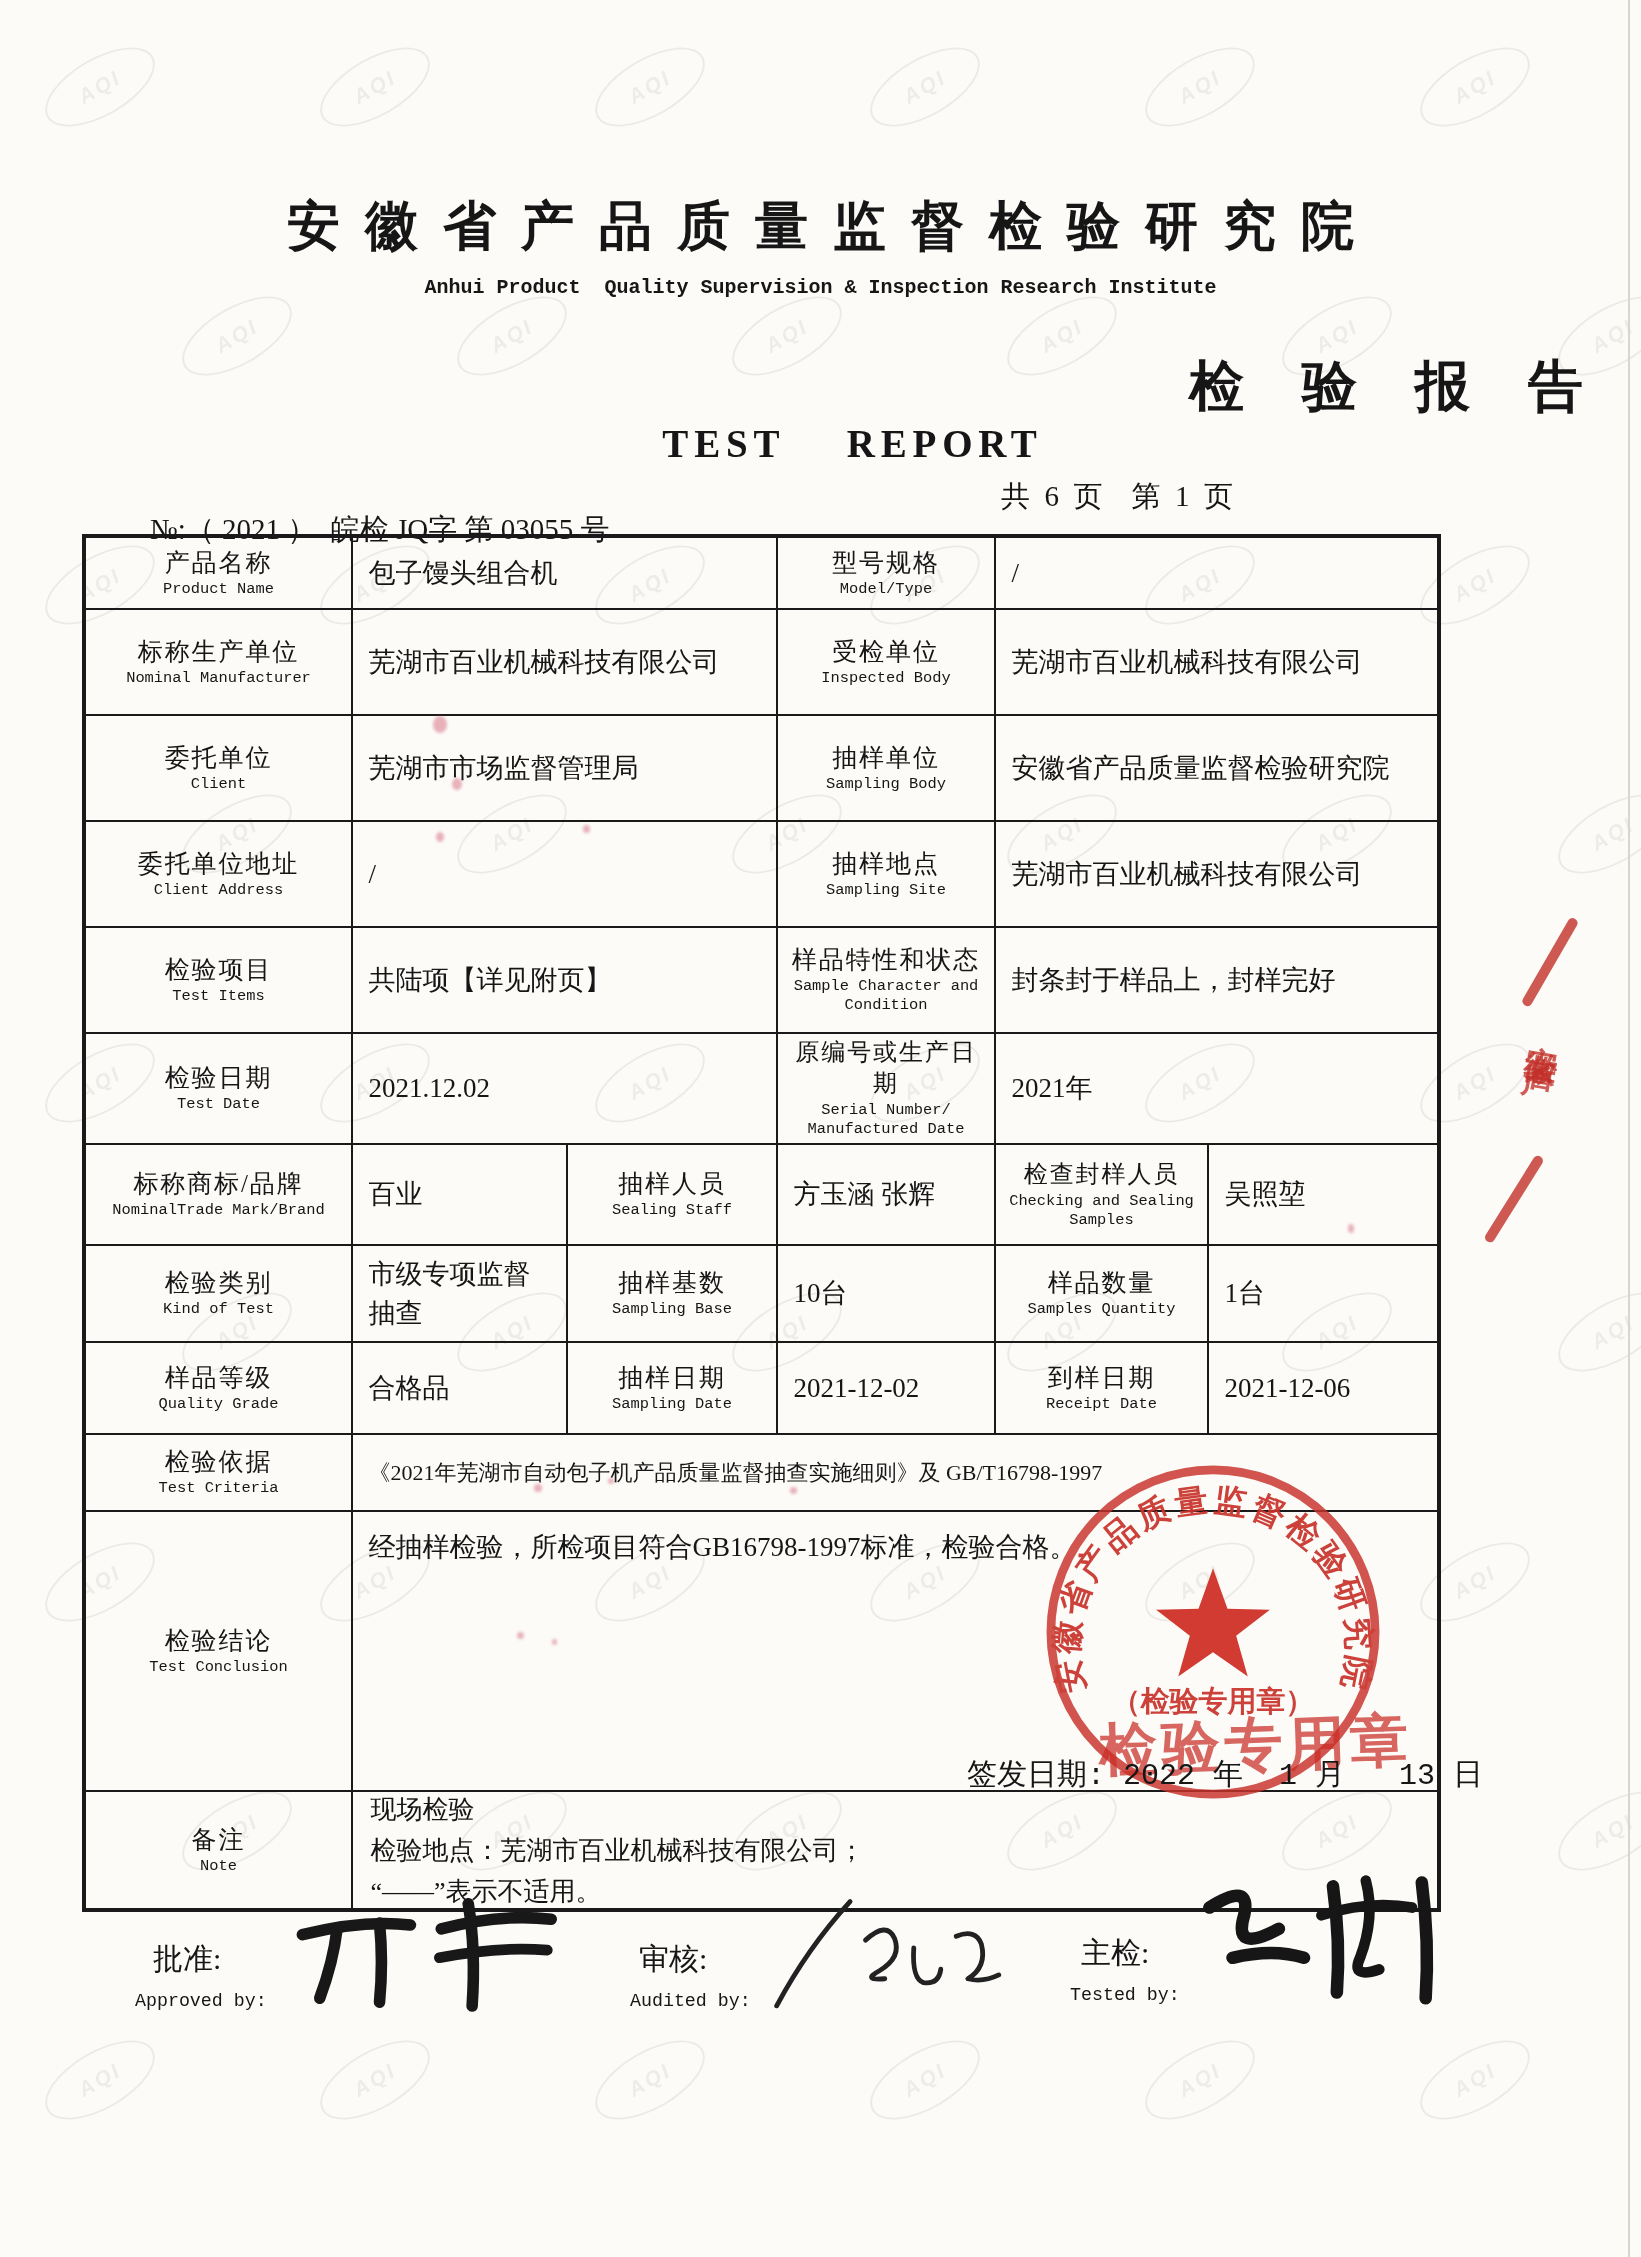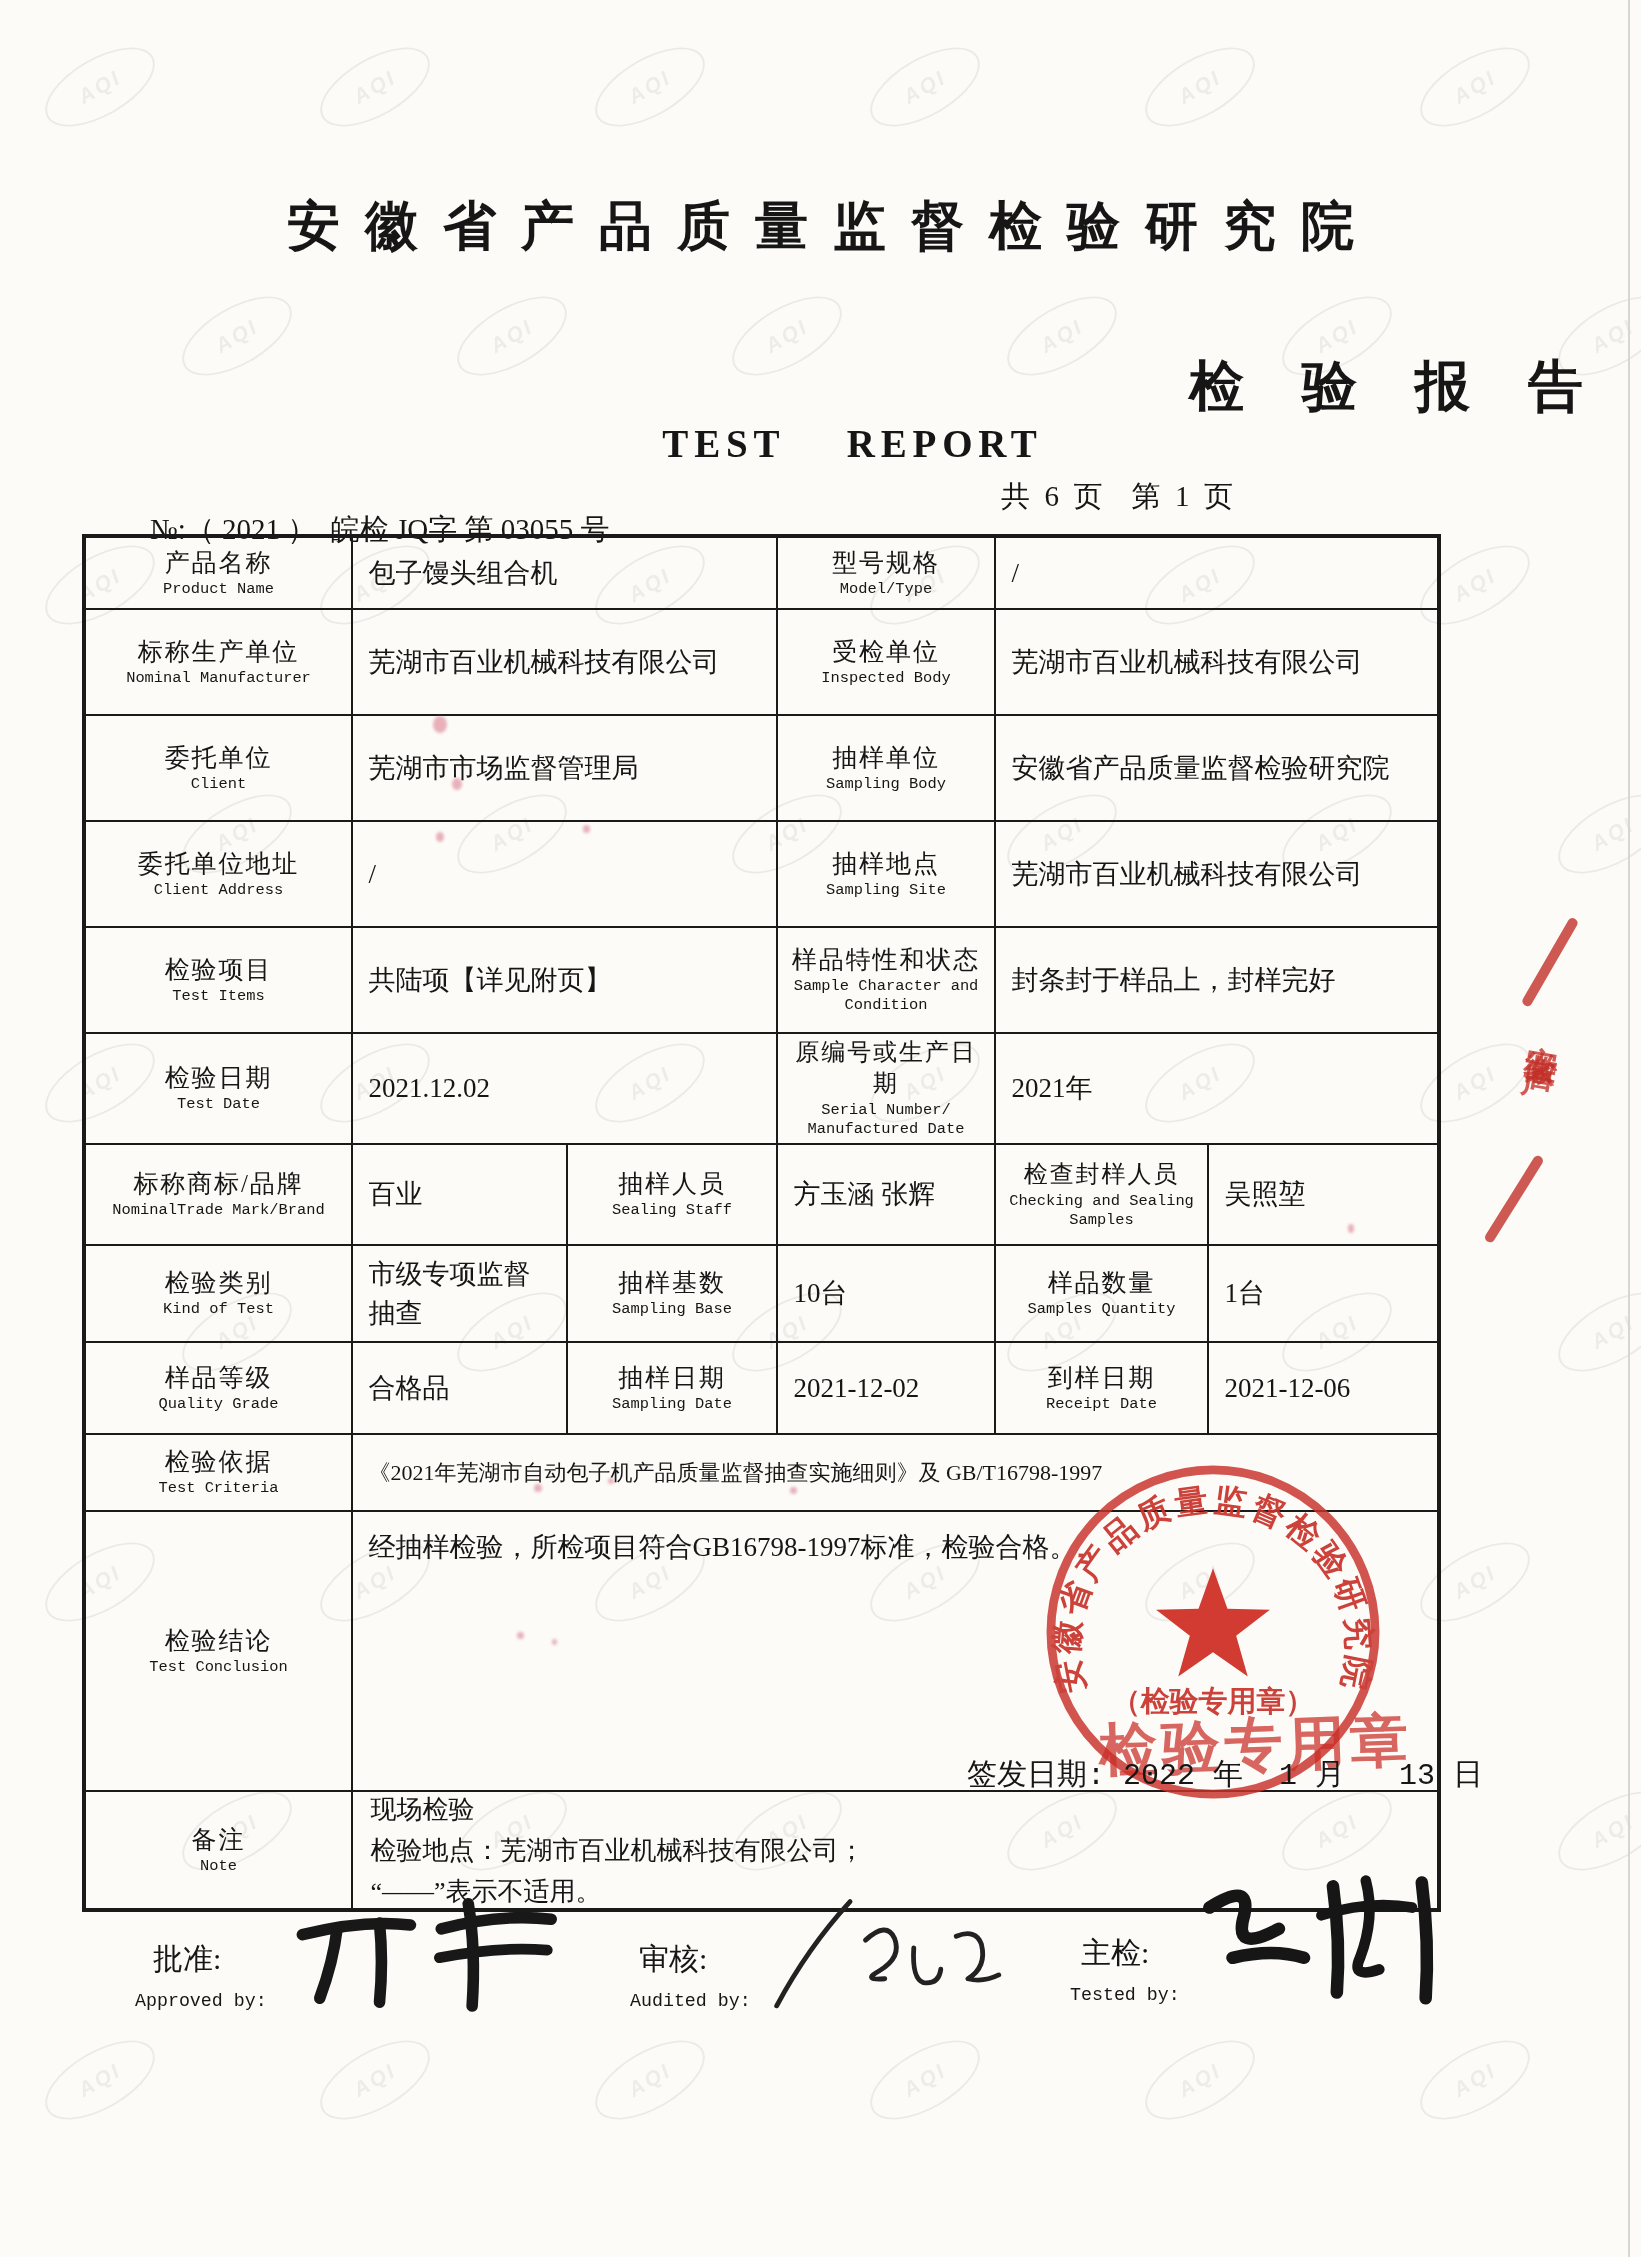--- a/index.html
+++ b/index.html
@@ -114,20 +114,21 @@
       <div class="wm" style="left: 39px; top: 2051px;">AQI</div>
       <div class="wm" style="left: 314px; top: 2051px;">AQI</div>
       <div class="wm" style="left: 589px; top: 2051px;">AQI</div>
       <div class="wm" style="left: 864px; top: 2051px;">AQI</div>
       <div class="wm" style="left: 1139px; top: 2051px;">AQI</div>
       <div class="wm" style="left: 1414px; top: 2051px;">AQI</div>
     </div>
   <div class="page-edge"></div>
 
   <div class="abs hdr-cn">安徽省产品质量监督检验研究院</div>
+  <div class="abs hdr-en">Anhui Product  Quality Supervision &amp; Inspection Research Institute</div>
   <div class="abs title-cn">检验报告</div>
   <div class="abs title-en">TEST    REPORT</div>
   <div class="abs report-no">№:（ 2021 ）  皖检 JQ字 第 03055 号</div>
   <div class="abs pagination">共  6  页    第  1  页</div>
 
   <div class="report-table">
 
     <div class="cell lab">
       <div class="cn">产品名称</div>
       <div class="en">Product Name</div>

